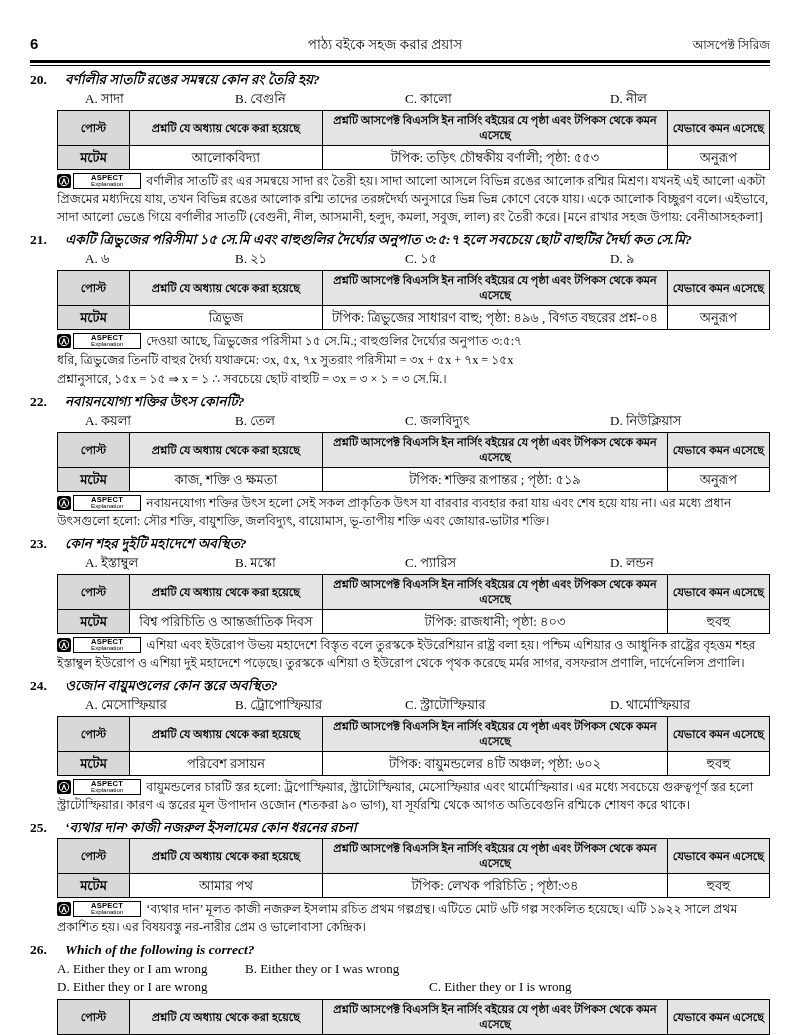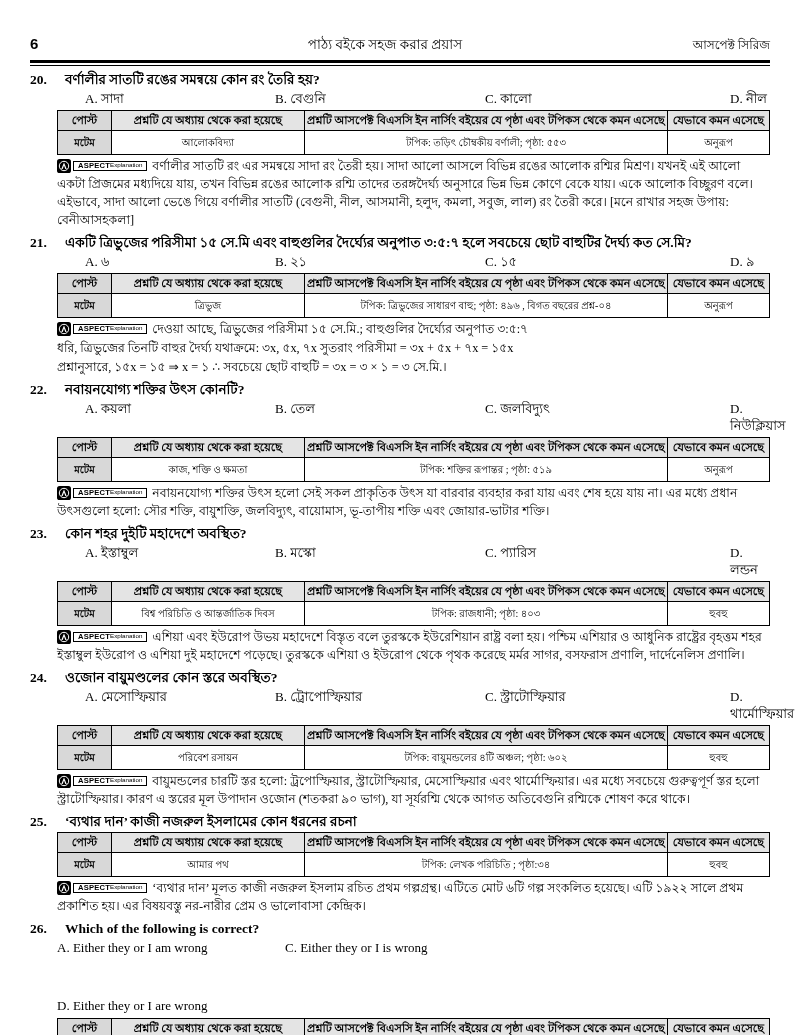--- a/index.html
+++ b/index.html
@@ -13,37 +13,37 @@
   
   .pg-header { display:flex; align-items:baseline; }
   .pg-num { font-family:"Liberation Sans", sans-serif; font-weight:bold; font-size:15px; width:90px; }
   .pg-title { flex:1; text-align:center; font-weight:normal; font-size:13.5px; }
   .pg-right { width:120px; text-align:right; font-size:12px; }
   .dbl-rule { margin-top:3px; border-top:3.5px solid #000; border-bottom:1.2px solid #000; height:6px; }
   
   .q-block { margin-top:4px; }
   .q-head { display:flex; line-height:19px;gap:8px; }
   .q-num { font-weight:bold; font-size:13.5px; width:27px; flex:none; }
-  .q-text { font-weight:bold; font-size:13.5px; }
+  .q-text { font-weight:bold; font-size:13.5px;font-style:italic; }
   .q-body { margin-left:27px; }
-  .options { display:grid; grid-template-columns:150px 170px 205px 1fr; margin:1px 0 3px 28px; font-size:13px; line-height:17px;gap:40px; }
+  .options { display:grid; grid-template-columns:150px 170px 205px 1fr; margin:1px 0 3px 28px; font-size:13px; line-height:17px; }
   .options[data-layout="wide"] { grid-template-columns:188px 1fr; margin-left:0; line-height:18px; }
   .options[data-layout="wide"] .opt:nth-child(4) { padding-left:184px; }
   
   table.qtable { width:100%; border-collapse:collapse; border:1.7px solid #000; margin:1px 0 2px 0; }
   table.qtable td { border:1px solid #000; text-align:center; vertical-align:middle; }
   tr.thead td { background:#e4e4e4; font-weight:bold; font-size:11.2px; padding:2px 2px; line-height:15px; }
-  tr.tdata td { font-size:10px; padding:4px 2px; line-height:15px; }
-  td.c1 { width:54px; background:#d8d8d8 !important; font-weight:bold; font-size:12.5px;margin-top:40px; }
+  tr.tdata td { font-size:13px; padding:4px 2px; line-height:15px; }
+  td.c1 { width:72px; background:#d8d8d8 !important; font-weight:bold; font-size:12.5px;margin-top:40px; }
   td.c2 { width:193px; }
   td.c4 { width:102px; }
   
   .explanation { margin:2px 0 4px 0; font-size:12.3px; line-height:18px; }
   .aspect-badge { display:inline-flex; align-items:center; gap:2px; margin-right:5px; vertical-align:-3px; }
-  .badge-box { display:inline-flex; flex-direction:row; border:1.3px solid #000; padding:0 4px; background:#fff;
+  .badge-box { display:inline-flex; flex-direction:column; border:1.3px solid #000; padding:0 17px; background:#fff;
                font-family:"Liberation Sans", sans-serif;justify-content:space-between; }
   .badge-title { font-weight:bold; font-size:7.6px; line-height:7.5px; letter-spacing:.2px; }
   .badge-sub { font-size:6.2px; line-height:6.8px; }
   .exp-line { margin-top:1px; }
 </style>
 </head>
 <body>
 
 <header class="pg-header">
   <span class="pg-num">6</span>
@@ -324,22 +324,23 @@
   </section>
 
   <section class="q-block">
     <div class="q-head">
       <span class="q-num">26.</span>
       <span class="q-text">Which of the following is correct?</span>
     </div>
     <div class="q-body">
       <div class="options" data-layout="wide">
         <span class="opt">A. Either they or I am wrong</span>
+        <span class="opt">B. Either they or I was wrong</span>
+        <span class="opt">D. Either they or I are wrong</span>
         <span class="opt">C. Either they or I is wrong</span>
-        <span class="opt">D. Either they or I are wrong</span>
       </div>
       <table class="qtable">
         <tbody>
         <tr class="thead">
           <td class="c1">পোস্ট</td>
           <td class="c2">প্রশ্নটি যে অধ্যায় থেকে করা হয়েছে</td>
           <td class="c3">প্রশ্নটি আসপেক্ট বিএসসি ইন নার্সিং বইয়ের যে পৃষ্ঠা এবং টপিকস থেকে কমন এসেছে</td>
           <td class="c4">যেভাবে কমন এসেছে</td>
         </tr>
 

